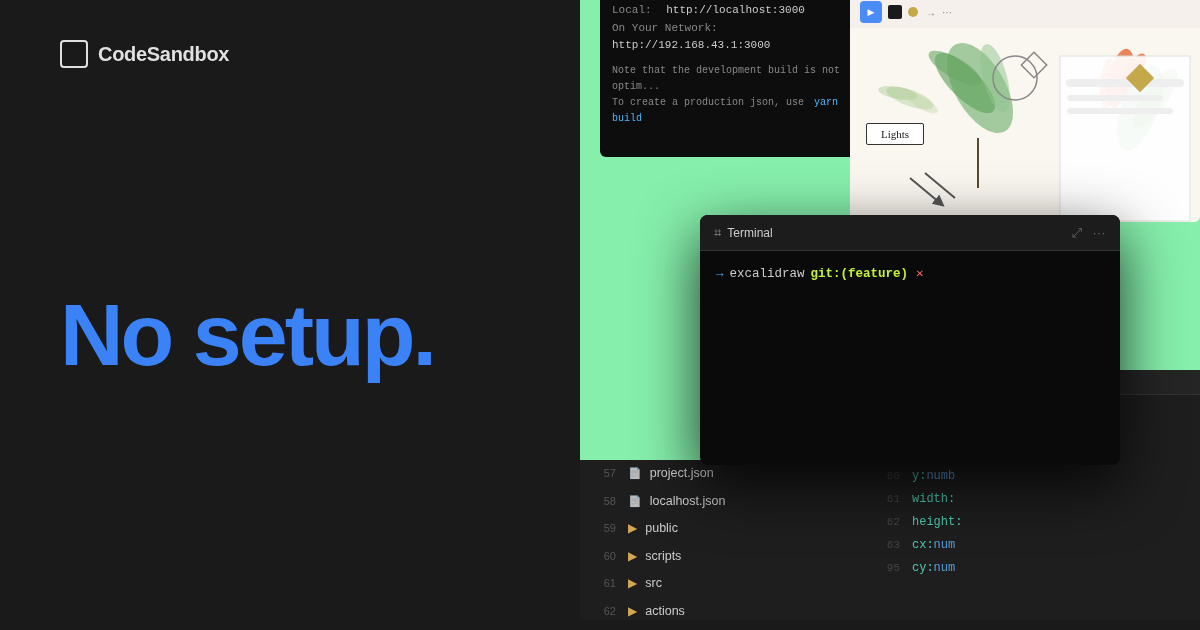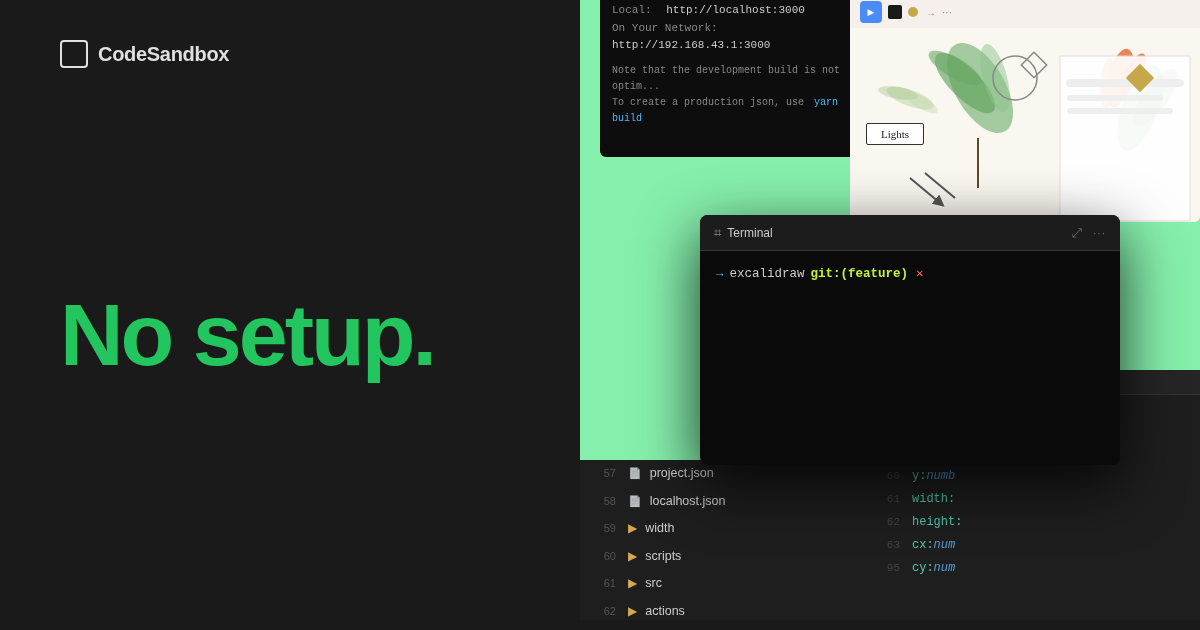--- a/index.html
+++ b/index.html
@@ -45,21 +45,21 @@
     }
 
     .logo-text {
       color: #e0e0e0;
       font-size: 20px;
       font-weight: 600;
       letter-spacing: -0.3px;
     }
 
     .hero-headline {
-      color: #22c55e;
+      color: #3b82f6;
       font-size: 88px;
       font-weight: 900;
       line-height: 0.95;
       letter-spacing: -3px;
       margin-top: 40px;
     }
 
     
     .right-panel {
       position: absolute;
@@ -249,21 +249,21 @@
 
     .code-line .ln {
       color: #444;
       width: 24px;
       text-align: right;
       margin-right: 12px;
       flex-shrink: 0;
       font-size: 11px;
     }
 
-    .kw-blue { color: #569cd6; font-style: italic; }
+    .kw-blue { color: #569cd6; }
     .kw-green { color: #4ec9b0; }
     .kw-white { color: #d4d4d4; }
 
     .code-filename {
       padding: 6px 16px;
       font-size: 11px;
       color: #888;
       background: #252526;
       border-bottom: 1px solid #333;
     }
@@ -477,21 +477,21 @@
       <span>project.json</span>
     </div>
     <div class="file-tree-item">
       <span class="line-num">58</span>
       <span class="file-icon">📄</span>
       <span>localhost.json</span>
     </div>
     <div class="file-tree-item">
       <span class="line-num">59</span>
       <span class="folder-icon">▶</span>
-      <span>width</span>
+      <span>public</span>
     </div>
     <div class="file-tree-item">
       <span class="line-num">60</span>
       <span class="folder-icon">▶</span>
       <span>scripts</span>
     </div>
     <div class="file-tree-item">
       <span class="line-num">61</span>
       <span class="folder-icon">▶</span>
       <span>src</span>

